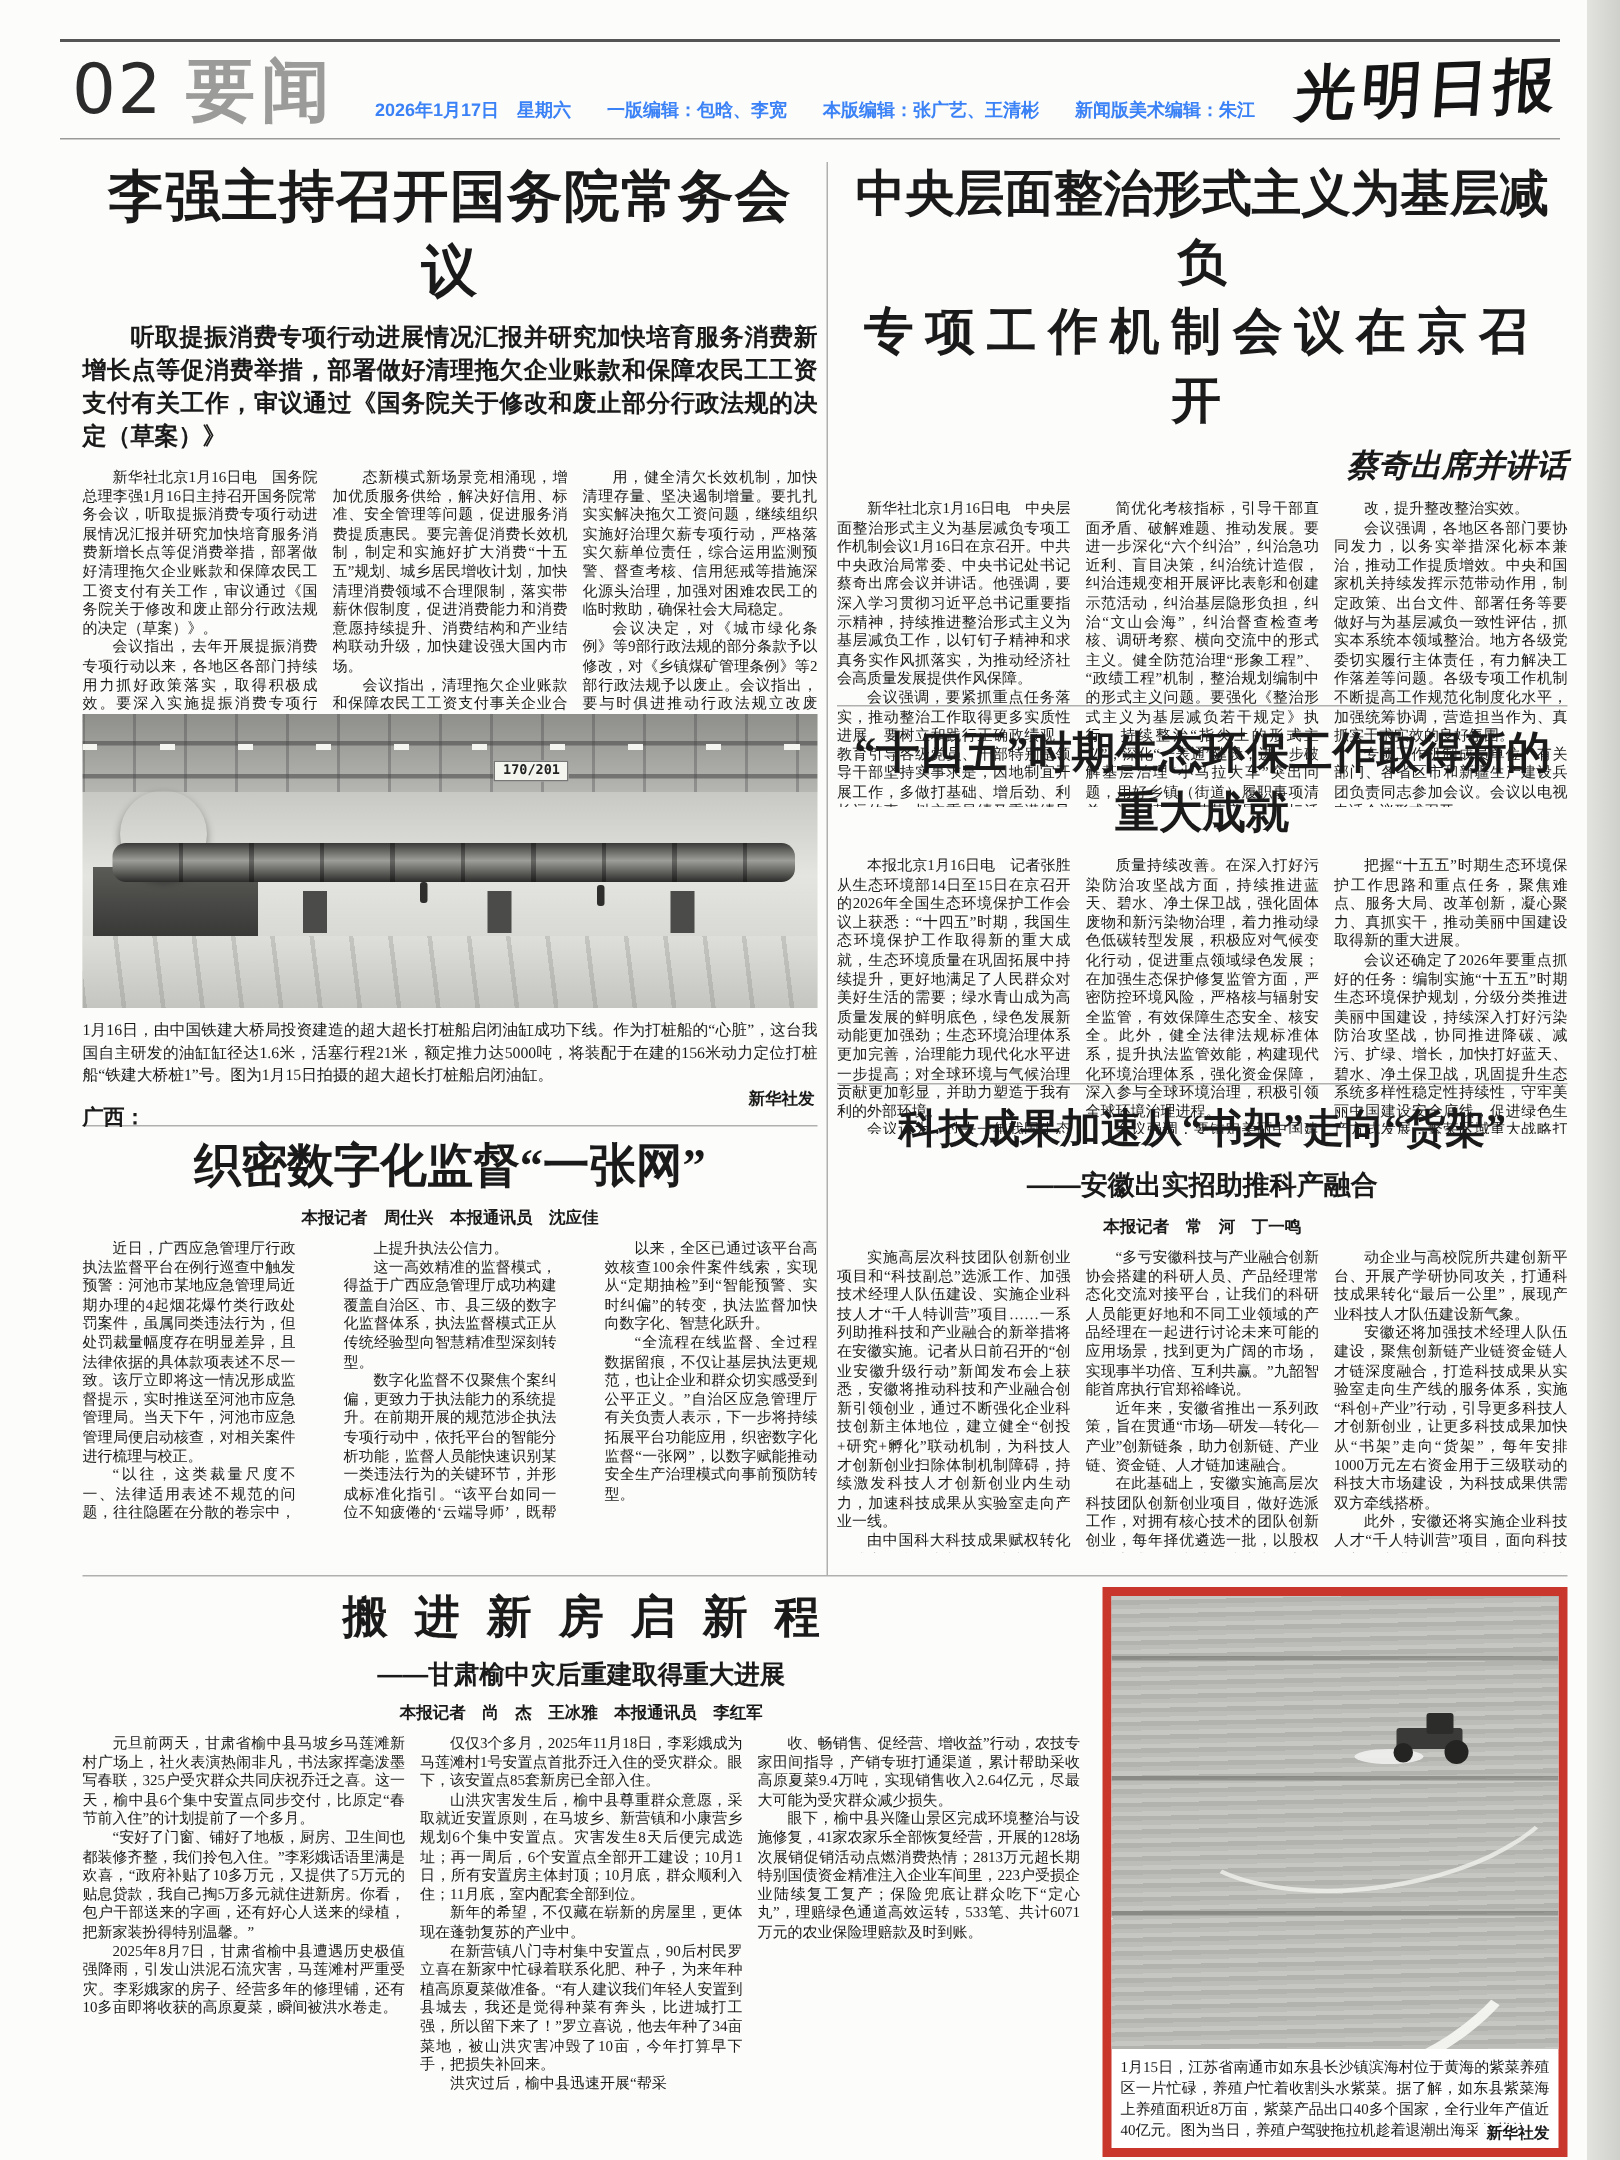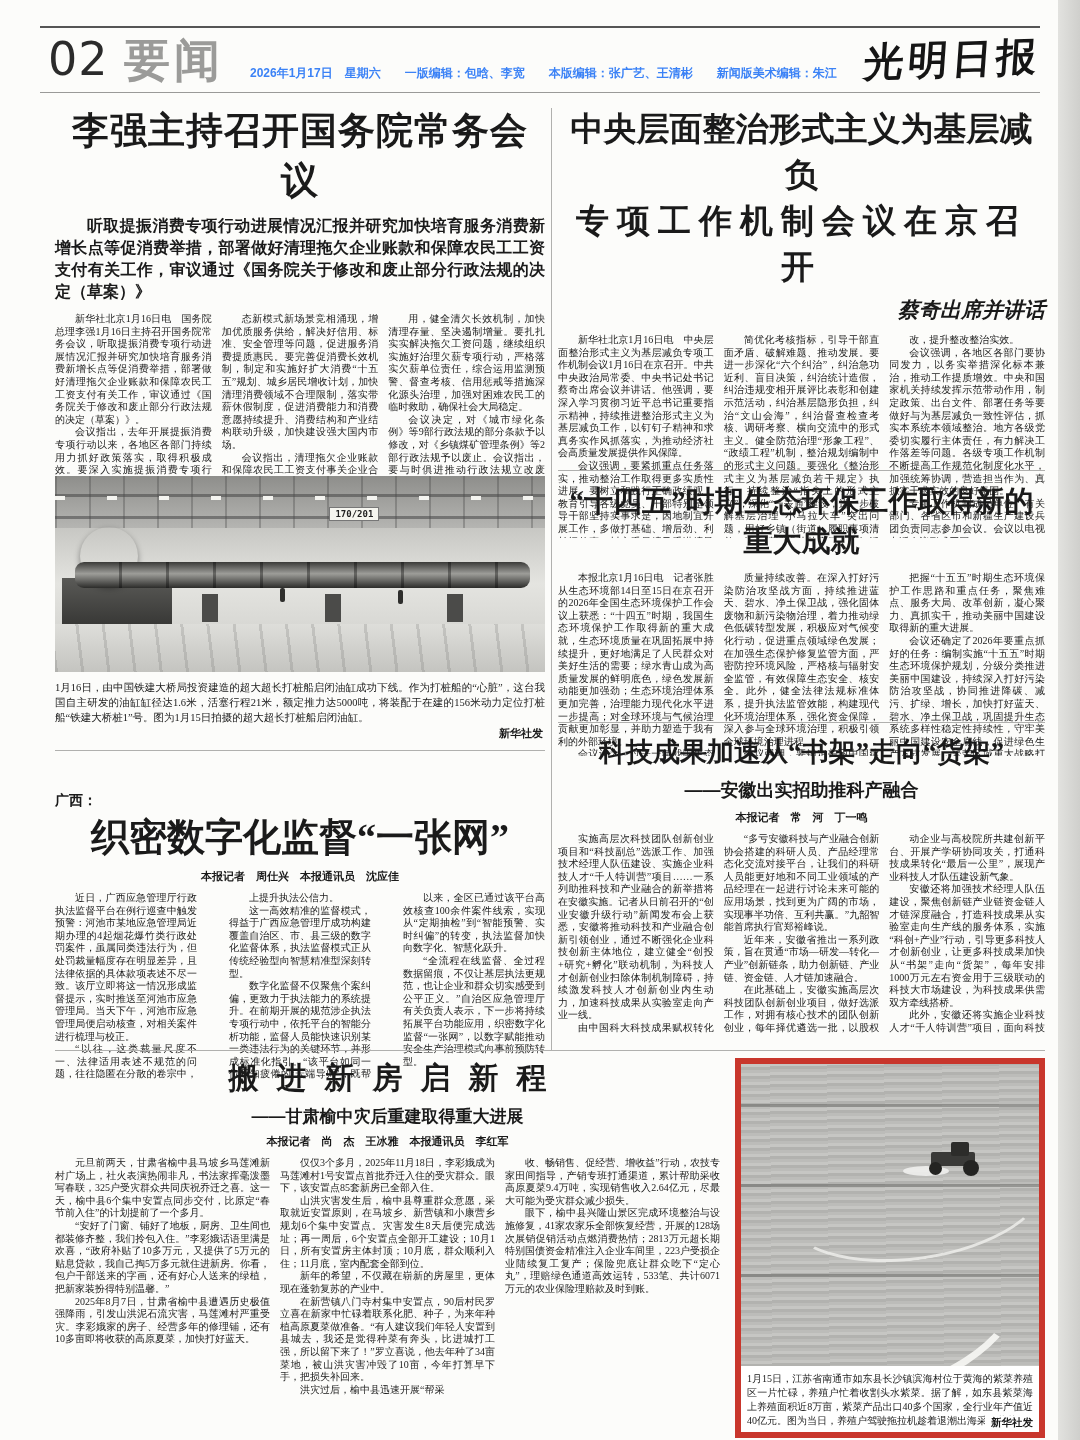--- a/index.html
+++ b/index.html
@@ -39,21 +39,21 @@
   #cq-subhead{font-size:21px;font-weight:700;text-align:right;margin-top:6px;font-style:italic;}
   
   #ss-headline{font-size:29px;}
   
   #kj-headline{font-size:27px;}
   #kj-subhead{font-family:"Liberation Sans","DejaVu Sans",sans-serif;font-size:18px;font-weight:700;
               text-align:center;margin-top:8px;}
   #kj-byline{margin-top:8px;}
   
   #gx-kicker{font-family:"Liberation Sans","DejaVu Sans",sans-serif;font-size:14px;font-weight:700;}
-  #gx-headline{font-size:38px;margin-top:2px;}
+  #gx-headline{font-size:31px;margin-top:2px;}
   #gx-byline{margin-top:6px;}
   
   #gs-headline{font-size:30px;letter-spacing:18px;text-indent:18px;}
   #gs-subhead{font-family:"Liberation Sans","DejaVu Sans",sans-serif;font-size:17px;font-weight:700;
               text-align:center;margin-top:6px;}
   #gs-byline{margin-top:6px;}
   
   #photo1{left:55px;top:476px;width:490px;height:196px;overflow:hidden;
           background:linear-gradient(180deg,#a8a8a5 0%,#c9c9c5 28%,#e4e4e0 55%,#d7d7d3 78%,#cfcfcb 100%);}
   #photo1 .ceiling{position:absolute;left:0;top:0;width:100%;height:52px;
@@ -153,21 +153,21 @@
     <div class="worker" style="left:70%;top:58%;"></div>
     <div class="floor"></div>
   </div>
   <div class="abs caption" id="caption1">
     <span>1月16日，由中国铁建大桥局投资建造的超大超长打桩船启闭油缸成功下线。作为打桩船的“心脏”，这台我国自主研发的油缸缸径达1.6米，活塞行程21米，额定推力达5000吨，将装配于在建的156米动力定位打桩船“铁建大桥桩1”号。图为1月15日拍摄的超大超长打桩船启闭油缸。</span>
     <span class="credit">新华社发</span>
   </div>
 
   <div class="abs hrule" style="left:55px;top:750px;width:490px;"></div>
 
-  <div class="abs" style="left:55px;top:792px;width:490px;">
+  <div class="abs" style="left:55px;top:736px;width:490px;">
     <div id="gx-kicker">广西：</div>
     <div class="headline-serif" id="gx-headline">织密数字化监督“一张网”</div>
     <div class="byline" id="gx-byline">本报记者　周仕兴　本报通讯员　沈应佳</div>
     <div class="body-cols" style="margin-top:8px;height:188px;gap:32px;">
       <div class="bodycol">
           <p class="para">近日，广西应急管理厅行政执法监督平台在例行巡查中触发预警：河池市某地应急管理局近期办理的4起烟花爆竹类行政处罚案件，虽属同类违法行为，但处罚裁量幅度存在明显差异，且法律依据的具体款项表述不尽一致。该厅立即将这一情况形成监督提示，实时推送至河池市应急管理局。当天下午，河池市应急管理局便启动核查，对相关案件进行梳理与校正。</p>
           <p class="para">“以往，这类裁量尺度不一、法律适用表述不规范的问题，往往隐匿在分散的卷宗中，难以被系统发现和矫正。”广西应急管理厅副厅长陈捷介绍，如今，监督平台能够自动聚合、比对全区案件数据，精准识别执法中的共性与个性问题，推动实现“同案同判、同事同罚”，从源头</p>
         </div>
       <div class="bodycol">
           <p class="para">上提升执法公信力。</p>
@@ -248,21 +248,21 @@
   <div class="abs hrule" style="left:55px;top:1050px;width:990px;"></div>
 
   <div class="abs" style="left:55px;top:1058px;width:665px;">
     <div class="headline-serif" id="gs-headline">搬进新房启新程</div>
     <div id="gs-subhead">——甘肃榆中灾后重建取得重大进展</div>
     <div class="byline" id="gs-byline">本报记者　尚　杰　王冰雅　本报通讯员　李红军</div>
     <div class="body-cols" style="margin-top:8px;height:278px;">
       <div class="bodycol">
           <p class="para">元旦前两天，甘肃省榆中县马坡乡马莲滩新村广场上，社火表演热闹非凡，书法家挥毫泼墨写春联，325户受灾群众共同庆祝乔迁之喜。这一天，榆中县6个集中安置点同步交付，比原定“春节前入住”的计划提前了一个多月。</p>
           <p class="para">“安好了门窗、铺好了地板，厨房、卫生间也都装修齐整，我们拎包入住。”李彩娥话语里满是欢喜，“政府补贴了10多万元，又提供了5万元的贴息贷款，我自己掏5万多元就住进新房。你看，包户干部送来的字画，还有好心人送来的绿植，把新家装扮得特别温馨。”</p>
-          <p class="para">2025年8月7日，甘肃省榆中县遭遇历史极值强降雨，引发山洪泥石流灾害，马莲滩村严重受灾。李彩娥家的房子、经营多年的修理铺，还有10多亩即将收获的高原夏菜，加快打好蓝天。</p>
+          <p class="para">2025年8月7日，甘肃省榆中县遭遇历史极值强降雨，引发山洪泥石流灾害，马莲滩村严重受灾。李彩娥家的房子、经营多年的修理铺，还有10多亩即将收获的高原夏菜，瞬间被洪水卷走。</p>
         </div>
       <div class="bodycol">
           <p class="para">仅仅3个多月，2025年11月18日，李彩娥成为马莲滩村1号安置点首批乔迁入住的受灾群众。眼下，该安置点85套新房已全部入住。</p>
           <p class="para">山洪灾害发生后，榆中县尊重群众意愿，采取就近安置原则，在马坡乡、新营镇和小康营乡规划6个集中安置点。灾害发生8天后便完成选址；再一周后，6个安置点全部开工建设；10月1日，所有安置房主体封顶；10月底，群众顺利入住；11月底，室内配套全部到位。</p>
           <p class="para">新年的希望，不仅藏在崭新的房屋里，更体现在蓬勃复苏的产业中。</p>
           <p class="para">在新营镇八门寺村集中安置点，90后村民罗立喜在新家中忙碌着联系化肥、种子，为来年种植高原夏菜做准备。“有人建议我们年轻人安置到县城去，我还是觉得种菜有奔头，比进城打工强，所以留下来了！”罗立喜说，他去年种了34亩菜地，被山洪灾害冲毁了10亩，今年打算早下手，把损失补回来。</p>
           <p class="para">洪灾过后，榆中县迅速开展“帮采</p>
         </div>
       <div class="bodycol">
           <p class="para">收、畅销售、促经营、增收益”行动，农技专家田间指导，产销专班打通渠道，累计帮助采收高原夏菜9.4万吨，实现销售收入2.64亿元，尽最大可能为受灾群众减少损失。</p>

